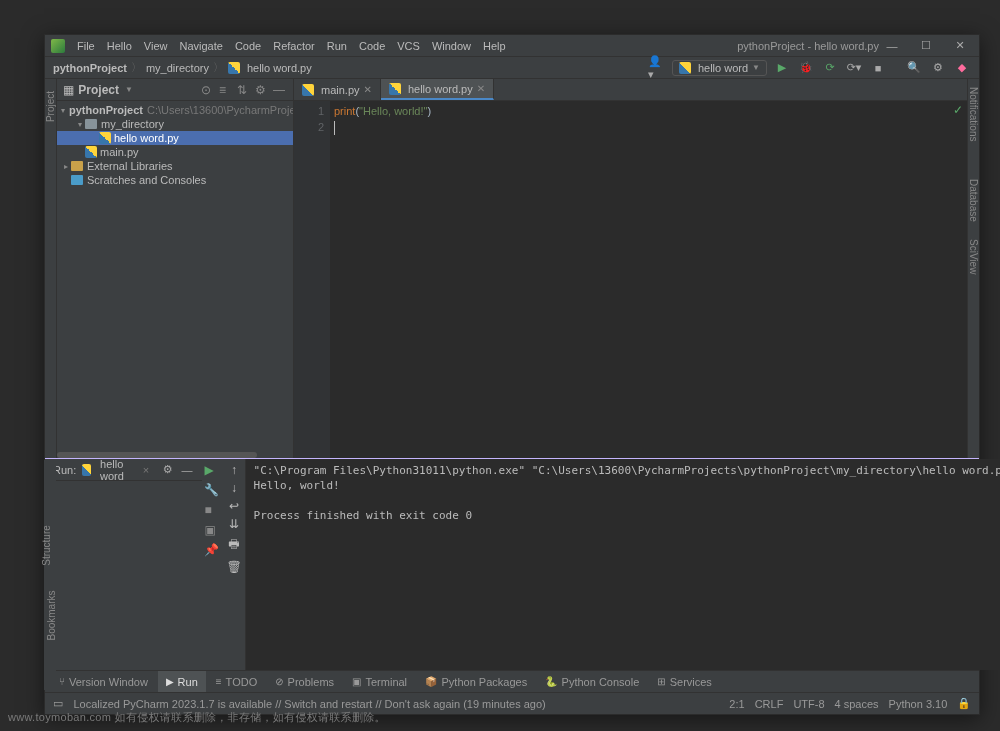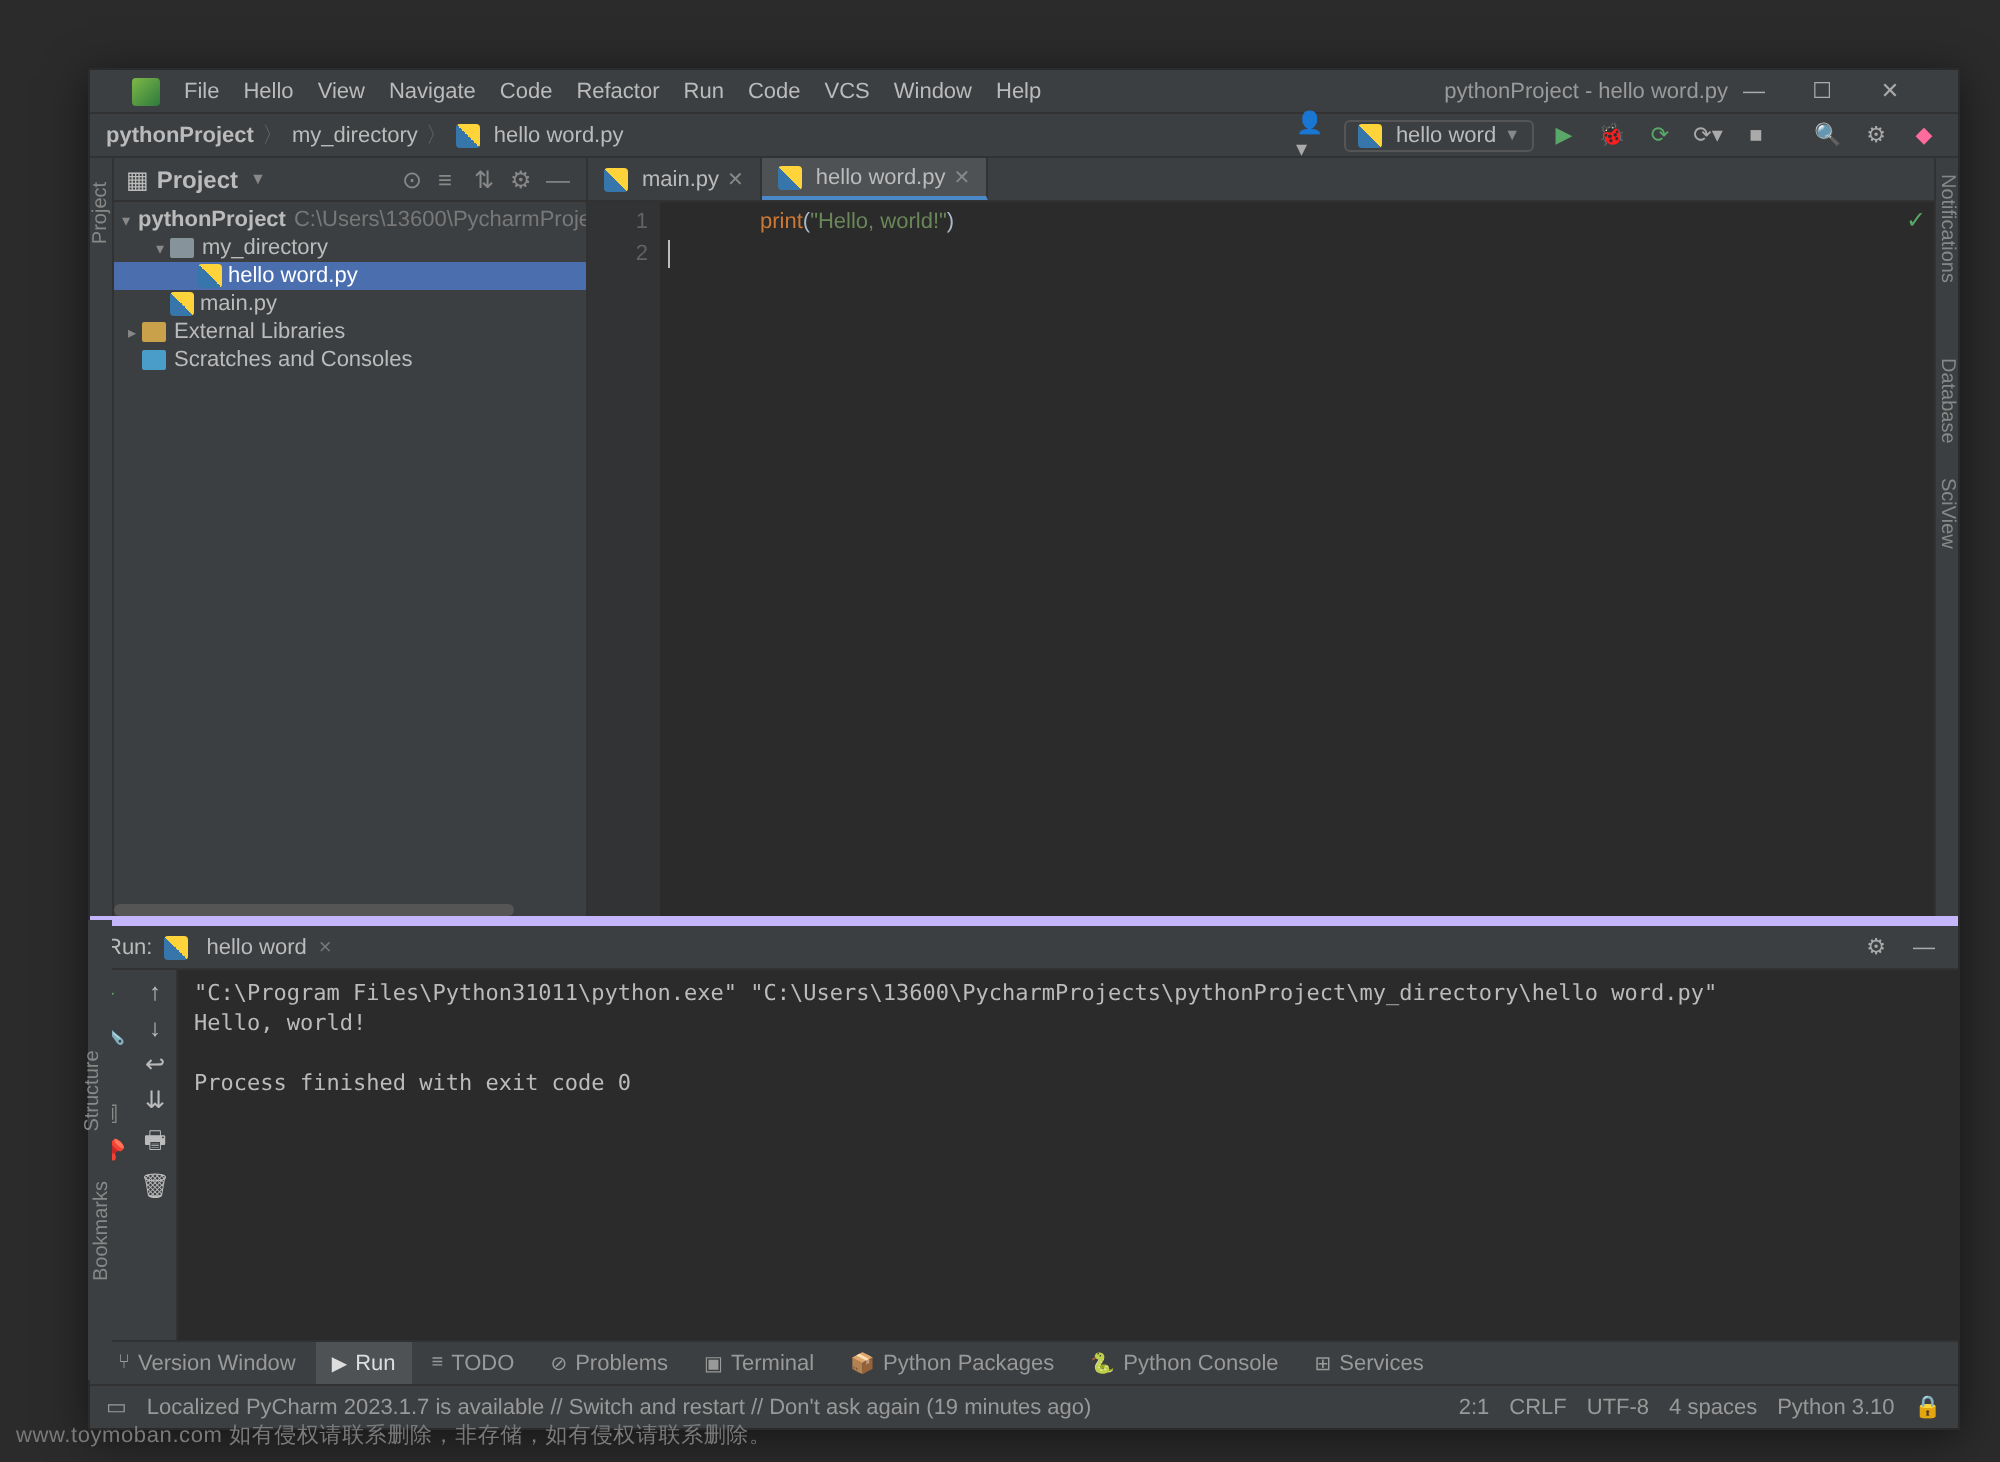--- a/index.html
+++ b/index.html
@@ -1,20 +1,20 @@
 <!DOCTYPE html>
 <html><head>
 <meta charset="utf-8">
 <style>
 * { margin: 0; padding: 0; box-sizing: border-box; font-family: -apple-system, "Segoe UI", sans-serif; }
 body { background: #2b2b2b; width: 1000px; height: 731px; overflow: hidden; position: relative; color: #bbb; font-size: 12px; }
 
 .window { position: absolute; top: 34px; left: 44px; width: 936px; height: 681px; background: #3c3f41; border: 1px solid #2b2b2b; display: flex; flex-direction: column; box-shadow: 0 4px 20px rgba(0,0,0,0.5); }
 
-.titlebar { height: 22px; display: flex; align-items: center; background: #3c3f41; border-bottom: 1px solid #323232; padding: 0 21px; font-size: 11px; }
+.titlebar { height: 22px; display: flex; align-items: center; background: #3c3f41; border-bottom: 1px solid #323232; padding: 0 6px; font-size: 11px; }
 .titlebar .app-icon { width: 14px; height: 14px; background: linear-gradient(135deg,#7fb848,#2c7a3d); border-radius: 2px; margin-right: 6px; }
 .titlebar .menu-item { padding: 0 6px; color: #bbb; cursor: pointer; }
 .titlebar .title-text { flex: 1; text-align: right; color: #9a9a9a; }
 .titlebar .win-controls { display: flex; gap: 8px; }
 .titlebar .win-btn { width: 26px; height: 20px; display: flex; align-items: center; justify-content: center; color: #aaa; cursor: pointer; }
 
 .navbar { height: 22px; display: flex; align-items: center; background: #3c3f41; border-bottom: 1px solid #323232; padding: 0 8px; font-size: 11px; }
 .breadcrumb { display: flex; align-items: center; gap: 4px; flex: 1; }
 .breadcrumb .sep { color: #666; }
 .py-icon { display: inline-block; width: 12px; height: 12px; background: linear-gradient(45deg,#3776ab 50%,#ffd43b 50%); border-radius: 2px; margin-right: 3px; vertical-align: middle; }
@@ -54,30 +54,30 @@
 .editor-area { flex: 1; display: flex; flex-direction: column; background: #2b2b2b; }
 .editor-tabs { height: 22px; display: flex; align-items: stretch; background: #3c3f41; border-bottom: 1px solid #323232; }
 .editor-tab { display: flex; align-items: center; padding: 0 8px; gap: 4px; color: #bbb; border-right: 1px solid #323232; cursor: pointer; font-size: 11px; }
 .editor-tab.active { background: #4e5254; border-bottom: 2px solid #4a88c7; }
 .editor-tab .close { color: #888; font-size: 10px; }
 
 .editor-body { flex: 1; display: flex; position: relative; background: #2b2b2b; }
 .gutter { width: 36px; background: #313335; color: #606366; text-align: right; padding: 2px 6px 0 0; font-family: "Consolas", monospace; font-size: 11px; }
 .gutter div { height: 16px; line-height: 16px; }
 .code { flex: 1; padding: 2px 4px; font-family: "Consolas", monospace; font-size: 11px; line-height: 16px; }
-.code .kw { color: #cc7832; margin-left: 46px; }
+.code .kw { color: #cc7832; }
 .code .str { color: #6a8759; }
 .code .pn { color: #a9b7c6; }
 .cursor { display: inline-block; width: 1px; height: 14px; background: #bbb; vertical-align: middle; }
 .editor-body .check { position: absolute; top: 2px; right: 4px; color: #59a869; font-size: 12px; }
 
 .right-gutter { width: 12px; background: #3c3f41; border-left: 1px solid #323232; position: relative; }
 .right-gutter .vtext { position: absolute; writing-mode: vertical-rl; font-size: 10px; color: #888; white-space: nowrap; left: 0; }
 
-.run-panel { height: 212px; border-top: 5px solid #c4b5fd; display: flex; flex-direction: column; }
+.run-panel { height: 212px; border-top: 1px solid #c4b5fd; display: flex; flex-direction: row; }
 .run-header { height: 22px; display: flex; align-items: center; padding: 0 8px; background: #3c3f41; border-bottom: 1px solid #323232; font-size: 11px; gap: 6px; }
 .run-header .spacer { flex: 1; }
 .run-body { flex: 1; display: flex; background: #2b2b2b; }
 .run-left-tools { width: 22px; background: #3c3f41; display: flex; flex-direction: column; align-items: center; padding-top: 4px; gap: 4px; }
 .run-left-tools .t { width: 16px; height: 16px; color: #888; cursor: pointer; }
 .run-left-tools2 { width: 22px; background: #3c3f41; display: flex; flex-direction: column; align-items: center; padding-top: 4px; gap: 4px; border-right: 1px solid #323232; }
 .run-console { flex: 1; padding: 4px 8px; font-family: "Consolas", monospace; font-size: 11px; color: #bbb; line-height: 15px; white-space: pre; overflow: hidden; }
 
 .bottom-tabs { height: 22px; display: flex; align-items: center; background: #3c3f41; border-top: 1px solid #323232; padding: 0 6px; font-size: 11px; gap: 2px; }
 .btab { display: flex; align-items: center; padding: 0 8px; gap: 4px; color: #999; cursor: pointer; height: 100%; }

